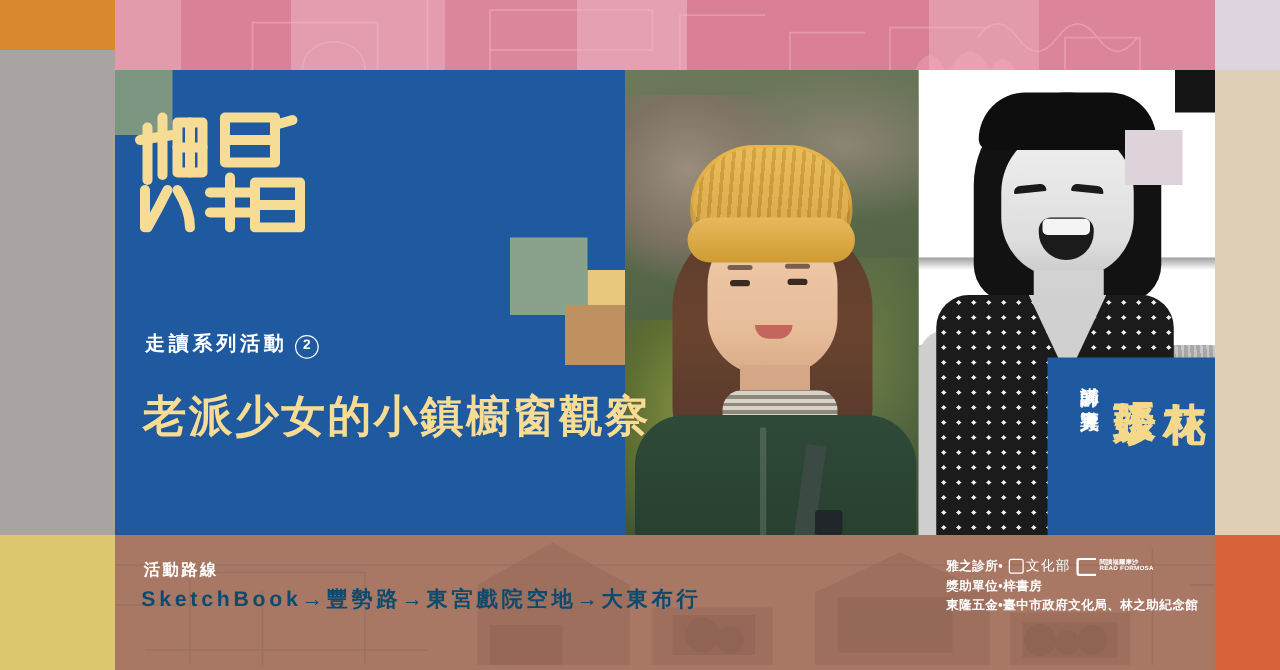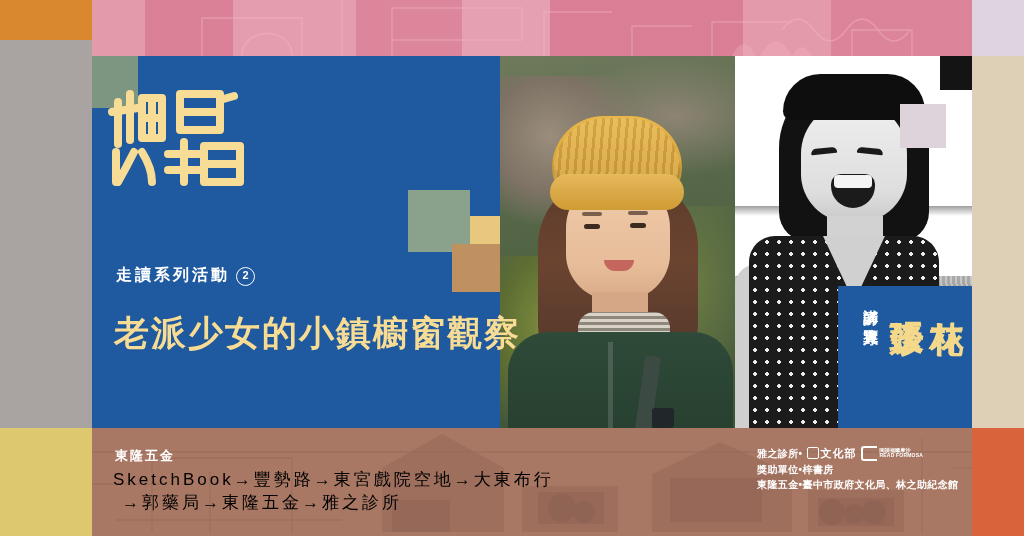--- a/index.html
+++ b/index.html
@@ -187,37 +187,37 @@
     position:absolute;left:116px;top:368px;
     color:#ffffff;font-size:28px;font-weight:700;letter-spacing:1.5px;
   }
 
   
   .route-label{
     position:absolute;left:115px;top:447px;
     color:#ffffff;font-size:13px;font-weight:700;letter-spacing:2px;
   }
   .route-line{
-    position:absolute;left:113px;color:#000000;font-size:17px;font-weight:400;letter-spacing:3px;
+    position:absolute;left:113px;color:#0c4a6e;font-size:17px;font-weight:700;letter-spacing:3px;
     white-space:nowrap;
   }
   .route-line.r1{top:468px;}
   .route-line.r2{top:491px;left:122px;}
 
   .credits{
     position:absolute;left:757px;top:445px;width:215px;
     color:#ffffff;font-size:10px;font-weight:700;letter-spacing:.4px;line-height:1.5;
   }
   .credit-row{display:flex;align-items:center;gap:4px;white-space:nowrap;}
   .logo-moc{display:inline-flex;align-items:center;gap:2px;}
   .logo-rf{display:inline-flex;align-items:center;gap:3px;}
   .rf-mark{display:inline-block;width:14px;height:11px;border:2.2px solid #fff;border-right:none;border-radius:3px 0 0 3px;}
   .rf-txt{font-size:5px;line-height:1.05;letter-spacing:.2px;text-align:left;}
   .moc-seal{display:inline-block;width:10px;height:10px;border:1.4px solid #fff;border-radius:2px;}
-  .moc-word{font-size:11px;font-weight:700;letter-spacing:1px;}
+  .moc-word{font-size:11px;font-weight:400;letter-spacing:1px;}
 </style>
 </head>
 <body>
 
 <div id="poster">
 
   <div class="plate bg-grey"></div>
   <div class="plate bg-orange-tl"></div>
   <div class="plate bg-yellow-bl"></div>
   <div class="plate bg-brownband"></div>
@@ -359,23 +359,22 @@
         <path d="M96 82 L132 82"></path>
       </g>
     </svg>
   </div>
 
   <div class="series">
     <span>走讀系列活動</span><span class="circnum">2</span>
   </div>
   <div class="title">老派少女的小鎮櫥窗觀察</div>
 
-  <div class="route-label">東隆五金</div>
+  <div class="route-label">活動路線</div>
   <div class="route-line r1">SketchBook→豐勢路→東宮戲院空地→大東布行</div>
-  <div class="route-line r2">→郭藥局→東隆五金→雅之診所</div>
 
   <div class="credits">
     <div class="credit-row">
       <span>雅之診所•</span>
       <span class="logo-moc">
         <span class="moc-seal"></span>
         <span class="moc-word">文化部</span>
       </span>
       <span class="logo-rf">
         <span class="rf-mark"></span>

